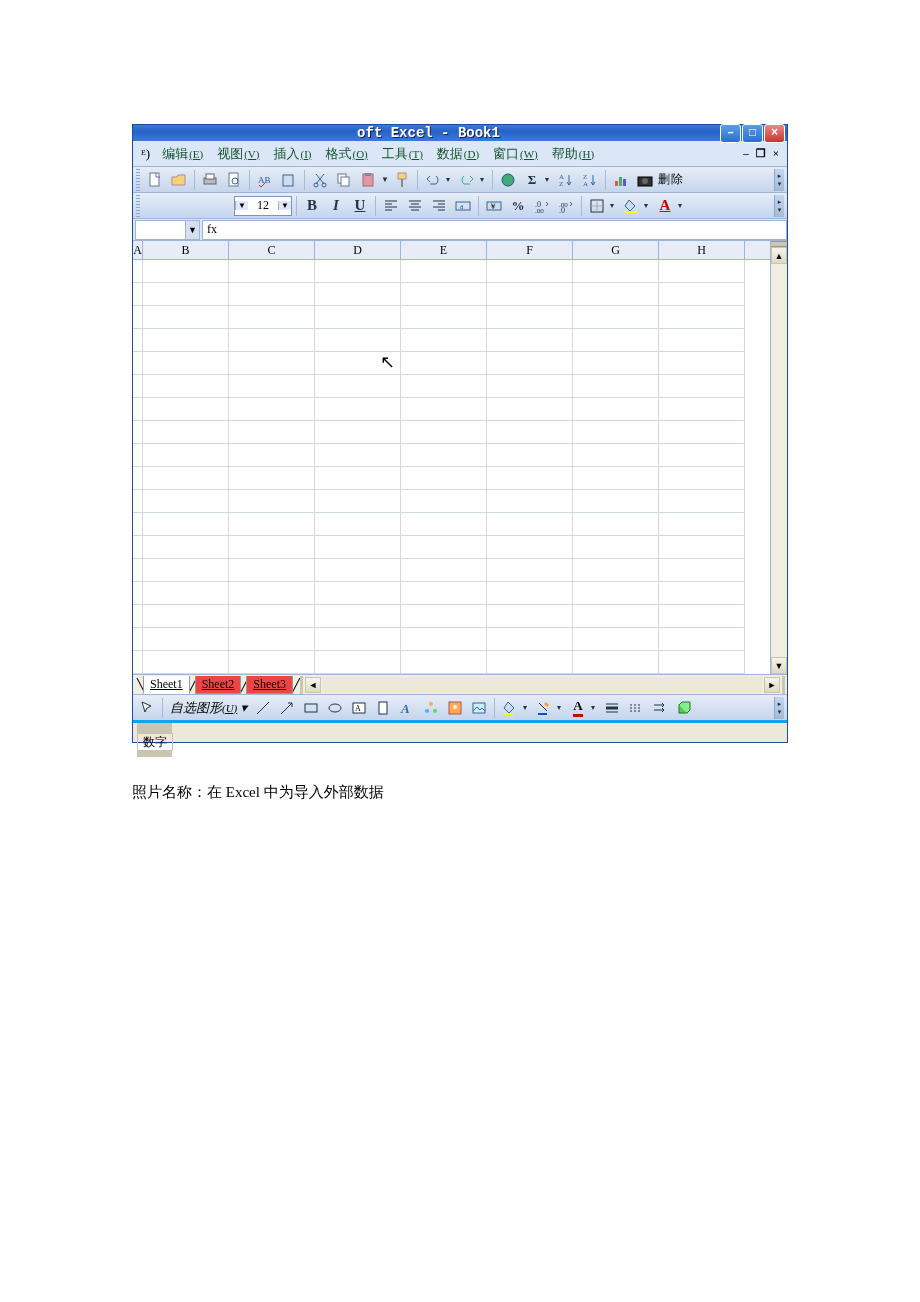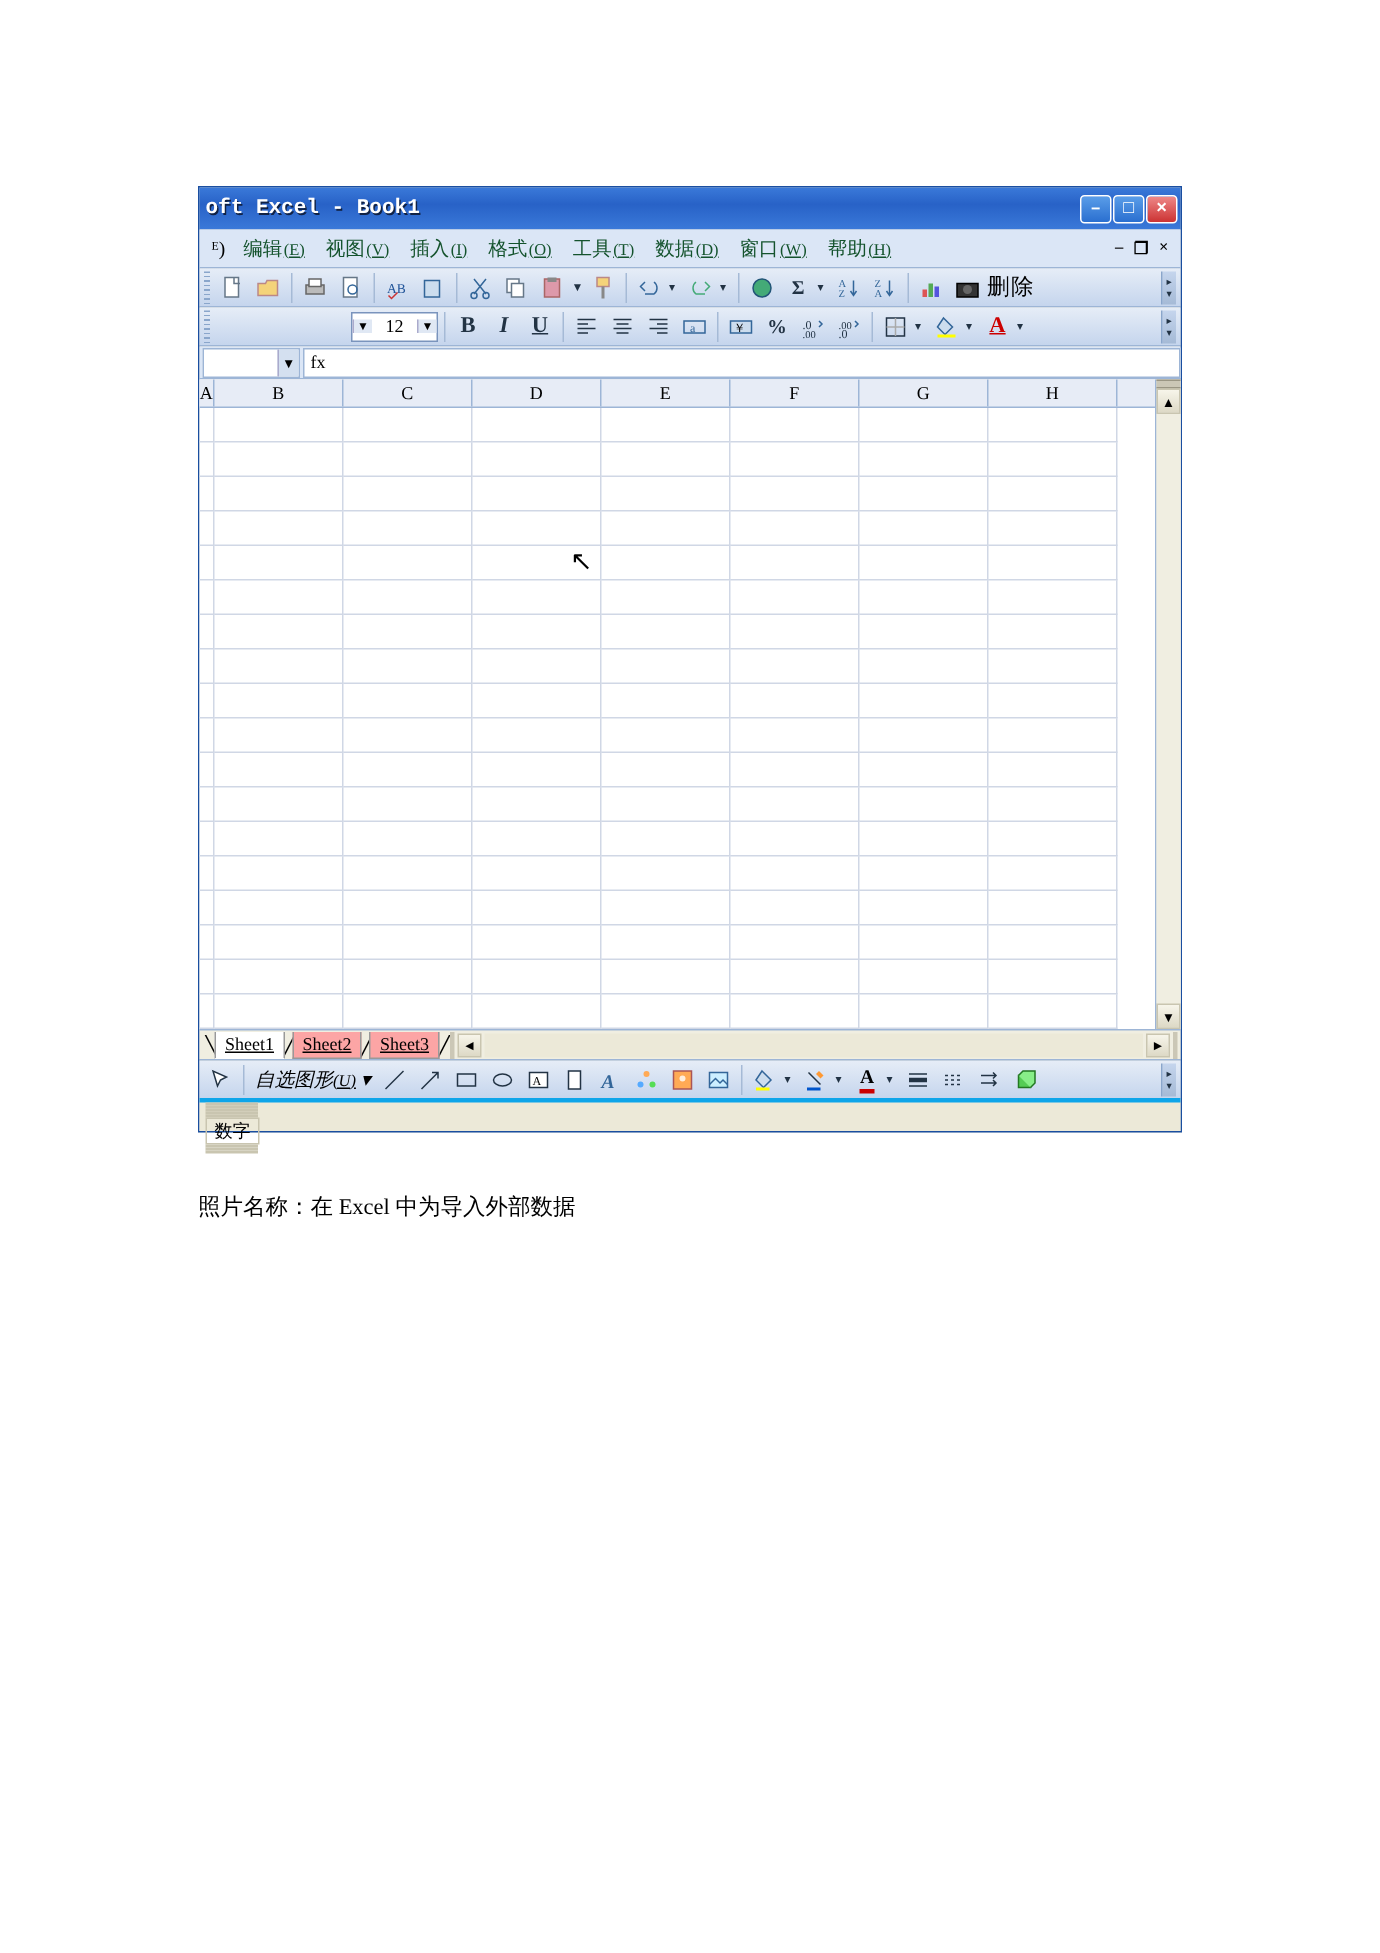--- a/index.html
+++ b/index.html
@@ -1,21 +1,21 @@
 <!DOCTYPE html>
 <html><head>
 <meta charset="utf-8">
 <style>
   * { box-sizing: border-box; margin: 0; padding: 0; }
   body { background: #fff; font-family: "SimSun", "宋体", serif; font-size: 13px; }
   .page { width: 920px; margin: 0 auto; padding-top: 124px; padding-left: 132px; padding-right: 132px; }
   .excel-window { width: 656px; border: 1px solid #1a4ea0; background: #ece9d8; position: relative; }
   
   
-  .titlebar { height: 28px; background: linear-gradient(#3a79d9, #2862c7 40%, #3a79d9); display: flex; align-items: center; padding-left: 4px; color: #fff; font-family: "Courier New", monospace; font-size: 14px; font-weight: bold; }
+  .titlebar { height: 16px; background: linear-gradient(#3a79d9, #2862c7 40%, #3a79d9); display: flex; align-items: center; padding-left: 4px; color: #fff; font-family: "Courier New", monospace; font-size: 14px; font-weight: bold; text-align: center; }
   .titlebar .title-text { flex: 1; text-shadow: 1px 1px 0 #124; }
   .winctrls { display: flex; gap: 1px; padding-right: 2px; }
   .winctrl { width: 21px; height: 19px; border: 1px solid #fff; border-radius: 3px; display: flex; align-items: center; justify-content: center; font-size: 12px; font-weight: bold; color: #fff; }
   .winctrl.min, .winctrl.max { background: linear-gradient(#5a9de8,#2a6fd0); }
   .winctrl.close { background: linear-gradient(#e88,#c33); }
   
   
   .menubar { height: 26px; background: #dbe6f6; border-bottom: 1px solid #9db5d6; display: flex; align-items: center; padding: 0 4px; gap: 2px; }
   .menubar .partial { color: #000; font-size: 13px; padding: 2px 4px; }
   .menuitem { padding: 2px 6px; font-size: 13px; color: #14532d; }
@@ -24,21 +24,21 @@
   .docctrls { display: flex; gap: 7px; padding-right: 4px; color: #000; font-size: 11px; }
   .docctrls span { font-weight: bold; }
   
   
   .toolbar { height: 26px; background: linear-gradient(#e6edf7,#c5d5ed); border-bottom: 1px solid #9db5d6; display: flex; align-items: center; padding: 0 3px; gap: 2px; }
   .tbtn { width: 22px; height: 22px; display: flex; align-items: center; justify-content: center; font-size: 13px; color: #234; }
   .tbtn svg { width: 16px; height: 16px; }
   .tsep { width: 1px; height: 20px; background: #a5bad6; margin: 0 2px; }
   .toolbar .grip { width: 4px; height: 22px; background: repeating-linear-gradient(#8aa6cb 0 1px,transparent 1px 3px); margin-right: 2px; }
   .tdrop { width: 8px; font-size: 8px; color: #234; }
-  .delete-txt { font-size: 15px; color: #000; letter-spacing: 1px; }
+  .delete-txt { font-size: 12px; color: #000; letter-spacing: 1px; }
   .chev { width: 10px; height: 22px; background: linear-gradient(#c5d5ed,#a5bad6); border-left: 1px solid #8aa6cb; display: flex; flex-direction: column; align-items: center; justify-content: center; font-size: 7px; color: #234; margin-left: auto; }
   
   .fontsize-box { display: flex; align-items: center; background: #fff; border: 1px solid #7a94bd; height: 20px; margin-left: 90px; }
   .fontsize-box .val { width: 30px; text-align: center; font-size: 12px; }
   .fontsize-box .dd { width: 13px; font-size: 8px; text-align: center; background: #e0e8f4; border-left: 1px solid #aac; }
   .fmt-b { font-weight: bold; font-family: "Times New Roman"; font-size: 15px; }
   .fmt-i { font-style: italic; font-weight: bold; font-family: "Times New Roman"; font-size: 15px; }
   .fmt-u { text-decoration: underline; font-weight: bold; font-family: "Times New Roman"; font-size: 15px; }
   .a-red { color: #c00; font-weight: bold; text-decoration: underline; font-family: "Times New Roman"; font-size: 15px; }
   
@@ -63,21 +63,21 @@
   .gcell.a { width: 10px; }
   .gcell.w { width: 86px; }
   .vscroll { width: 17px; background: #f0eee1; border-left: 1px solid #9db5d6; display: flex; flex-direction: column; }
   .vscroll .arr { height: 17px; background: linear-gradient(#f7f5ea,#ddd9c6); border: 1px solid #c9c5b0; display: flex; align-items: center; justify-content: center; font-size: 9px; }
   .vscroll .track { flex: 1; background: #f0eee1; }
   .splitbar { height: 6px; background: #cbc7b6; border-top: 1px solid #9a9684; border-bottom: 1px solid #9a9684; }
   
   
   .tabs-row { height: 20px; background: #f0eee1; display: flex; align-items: stretch; border-top: 1px solid #9db5d6; }
   .tabs-inner { display: flex; align-items: flex-end; padding-left: 4px; }
-  .sheet-tab { height: 18px; padding: 0 6px; font-size: 12px; font-family: "Times New Roman"; background: #fca5a5; border: 1px solid #999; border-top: none; position: relative; margin-right: -1px; text-decoration: underline; line-height: 17px; }
+  .sheet-tab { height: 18px; padding: 0 6px; font-size: 12px; font-family: "Times New Roman"; background: #ef4444; border: 1px solid #999; border-top: none; position: relative; margin-right: -1px; text-decoration: underline; line-height: 17px; }
   .sheet-tab.active { background: #fff; font-weight: normal; z-index: 1; border-bottom-color: #fff; }
   .tab-slash { width: 6px; align-self: flex-end; font-size: 13px; }
   .hscroll { flex: 1; display: flex; align-items: center; padding: 0 2px; gap: 2px; }
   .hscroll .harr { width: 16px; height: 16px; background: linear-gradient(#f7f5ea,#ddd9c6); border: 1px solid #c9c5b0; display: flex; align-items: center; justify-content: center; font-size: 9px; }
   .hscroll .htrack { flex: 1; height: 16px; background: #ece9d8; }
   .hscroll .hsep { width: 3px; height: 18px; background: #cbc7b6; }
   
   
   .draw-toolbar { height: 26px; background: linear-gradient(#e6edf7,#c5d5ed); border-top: 1px solid #9db5d6; display: flex; align-items: center; padding: 0 3px; gap: 2px; }
   .autoshape { font-size: 13px; padding: 0 3px; font-style: italic; }

